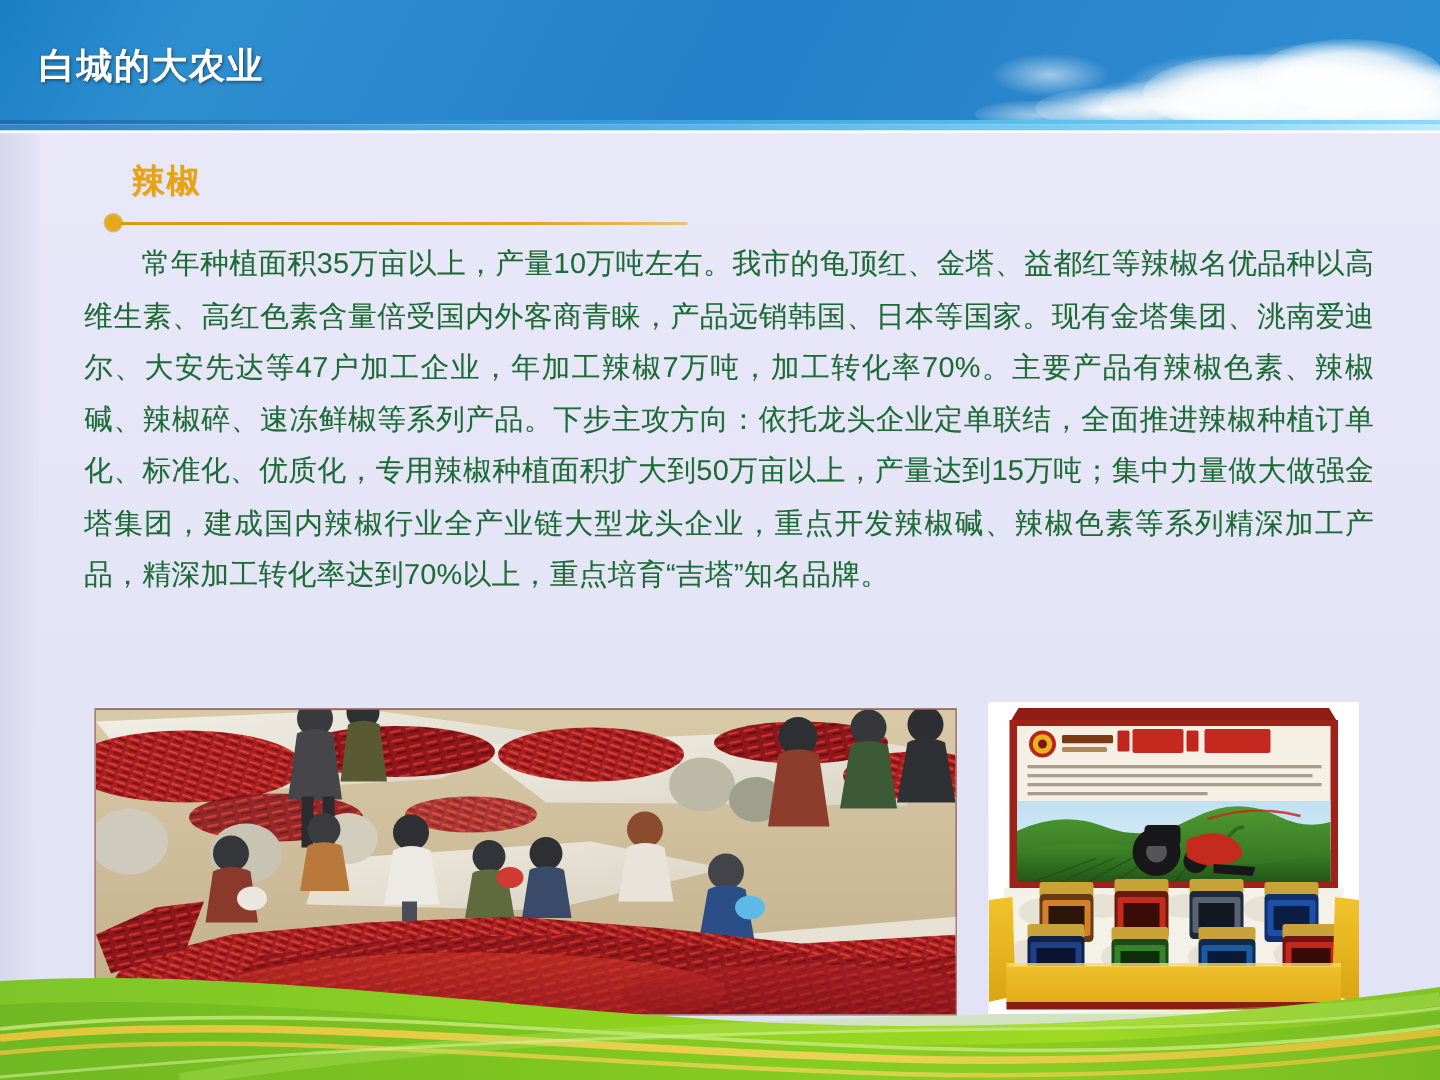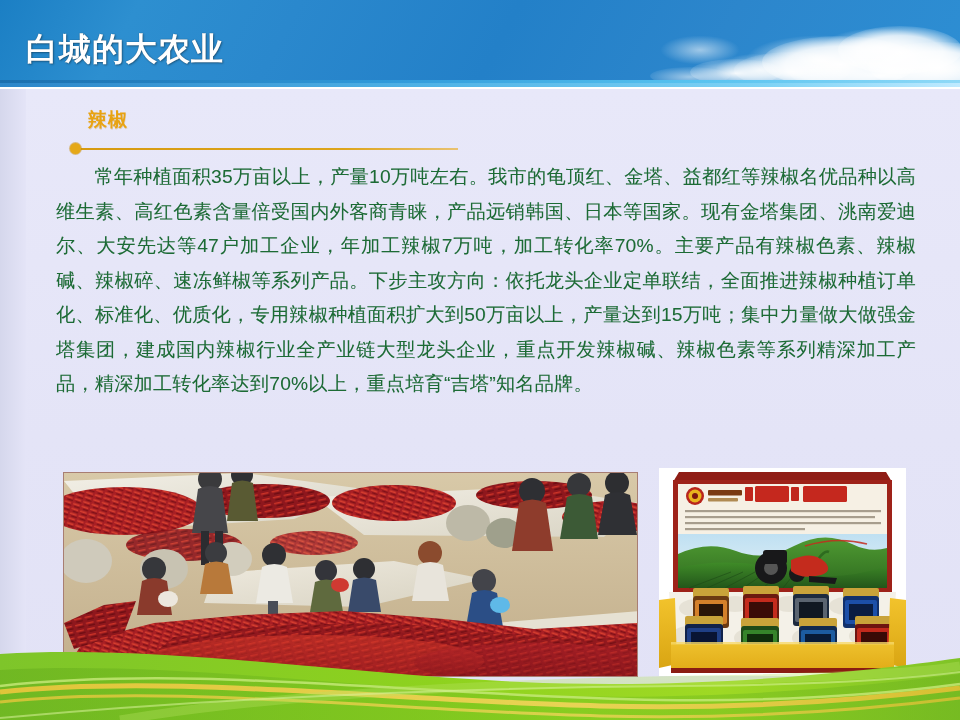--- a/index.html
+++ b/index.html
@@ -38,21 +38,21 @@
   .header-clouds {
     position: absolute;
     right: 0; bottom: 0;
     width: 420px; height: 80px;
     pointer-events: none;
   }
   .header-title {
     position: absolute;
     left: 26px;
     top: 33px;
-    font-size: 32px;
+    font-size: 24px;
     font-weight: bold;
     color: #ffffff;
     letter-spacing: 1px;
     text-shadow: 1px 1px 2px rgba(0,0,0,0.32), 0 0 1px rgba(0,0,0,0.5);
     line-height: 1;
     white-space: nowrap;
     text-align: center;
   }
   .header-rule-a {
     position: absolute;
@@ -86,21 +86,21 @@
     left: 0; top: 0;
     width: 26px; height: 631px;
     background: linear-gradient(90deg, #d5d7ec 0%, #e4e4f7 100%);
   }
 
   
   .section-title {
     position: absolute;
     left: 88px;
     top: 110px;
-    font-size: 19px;
+    font-size: 22px;
     font-weight: bold;
     color: #e8a313;
     letter-spacing: 1px;
     line-height: 1;
     text-shadow: 0.5px 0.5px 0 rgba(180,120,0,0.25);
   }
   .section-rule {
     position: absolute;
     left: 80px;
     top: 148px;

